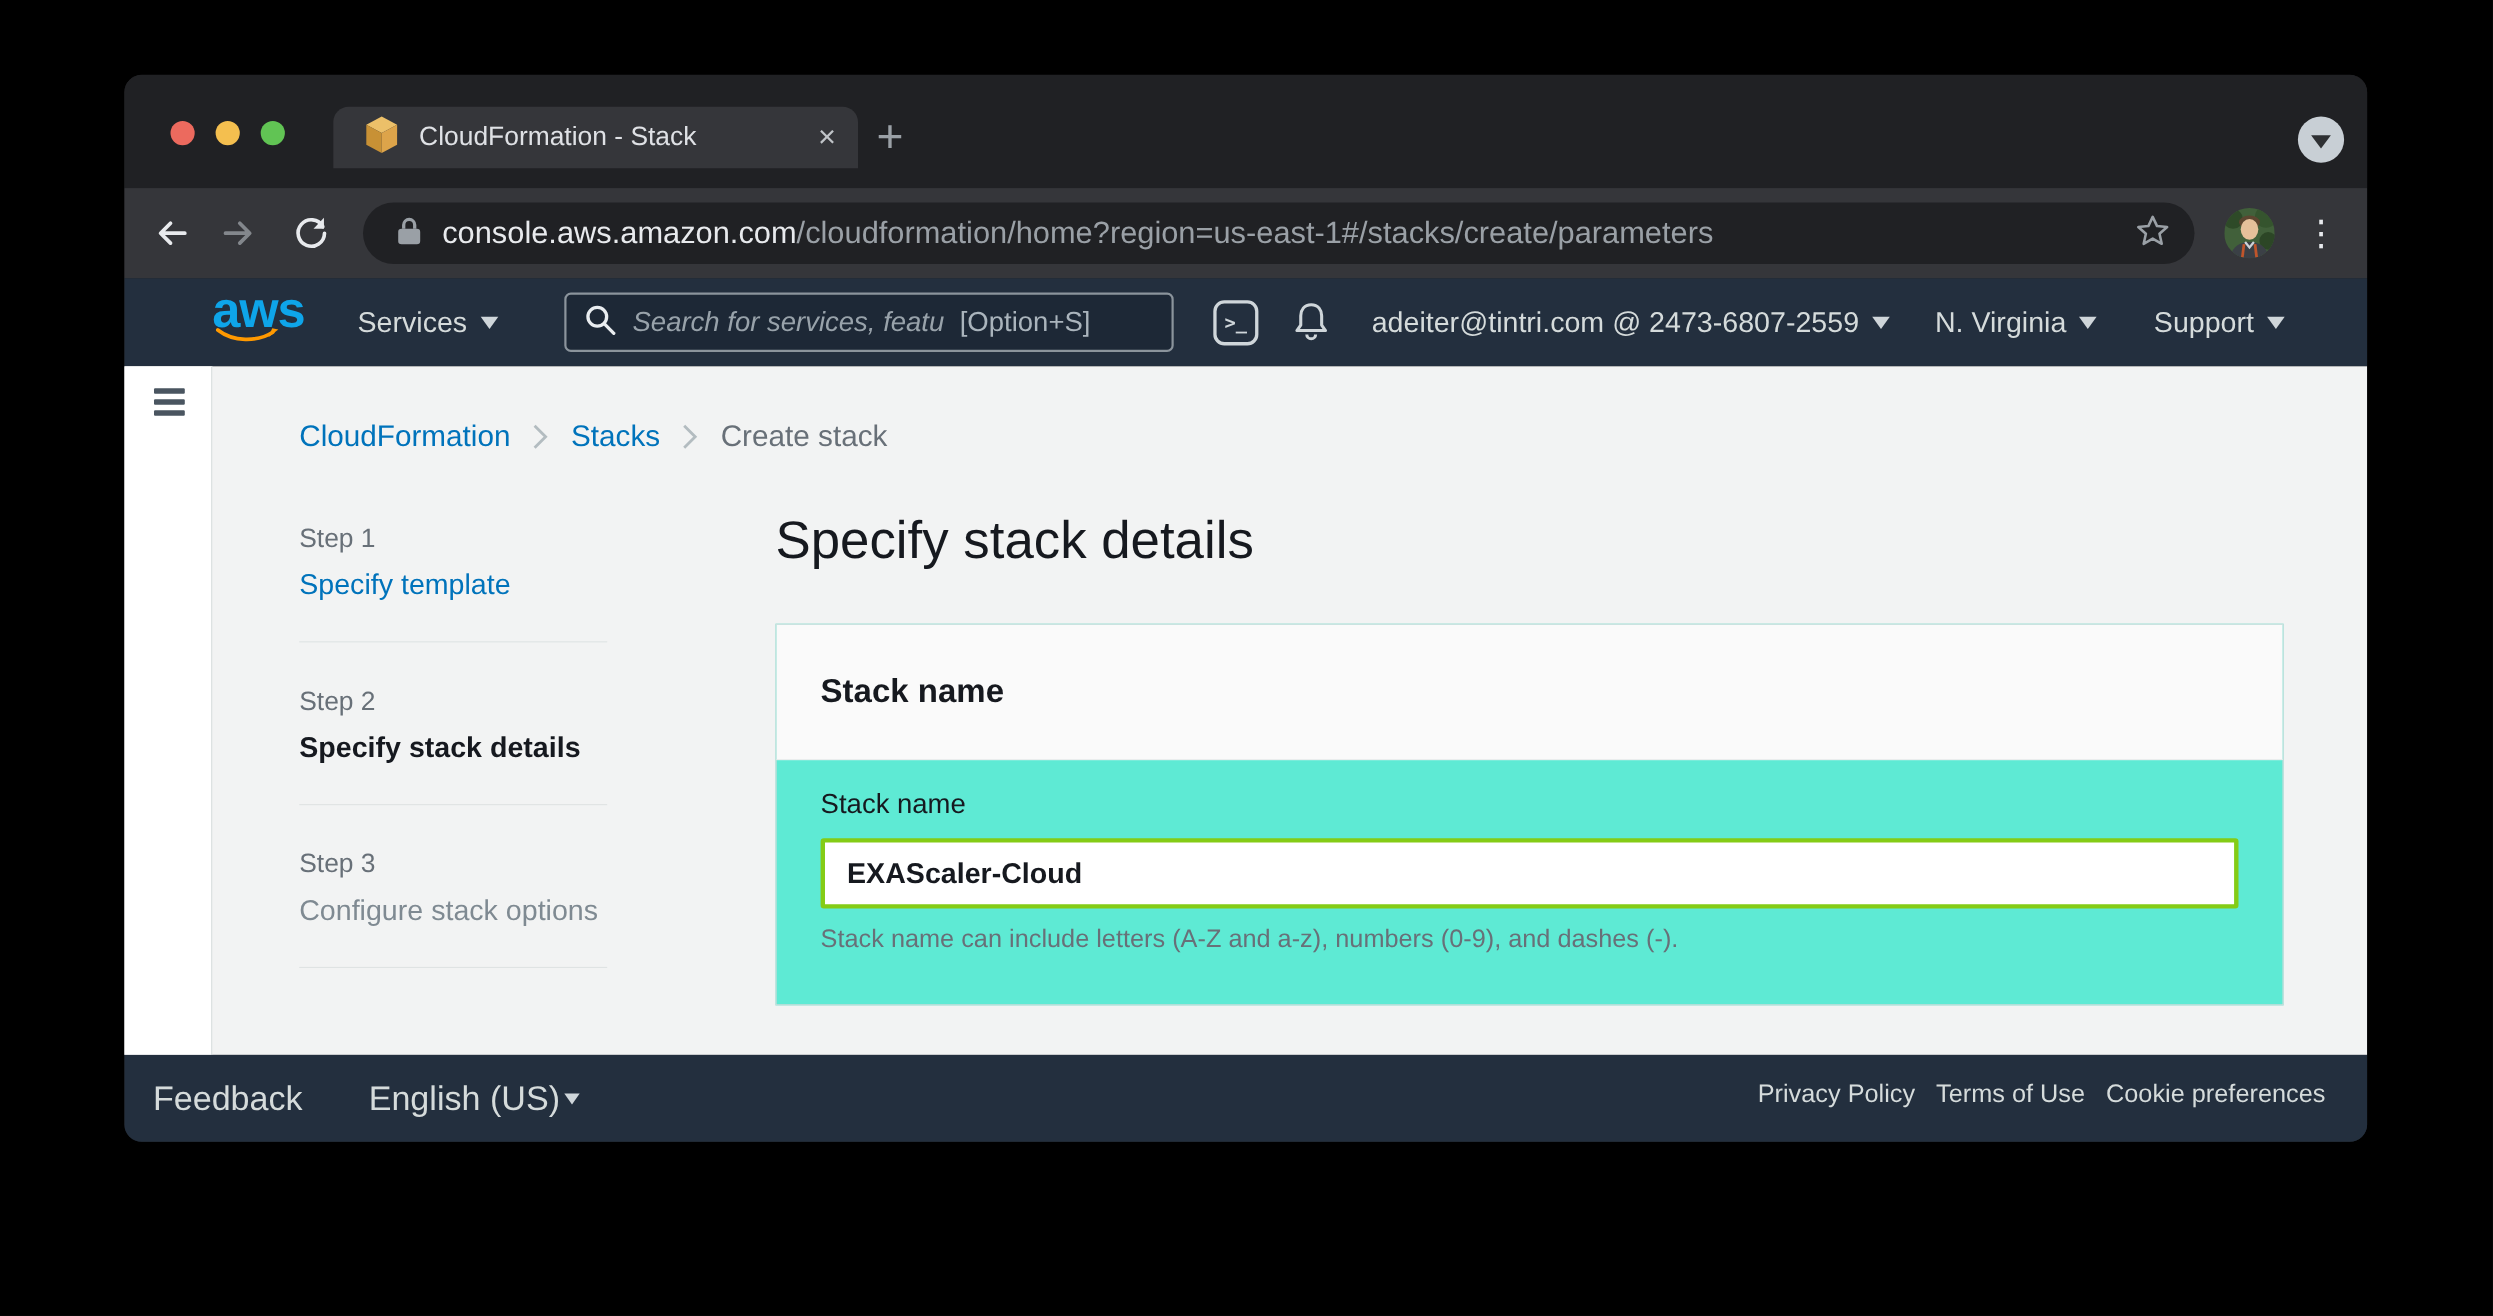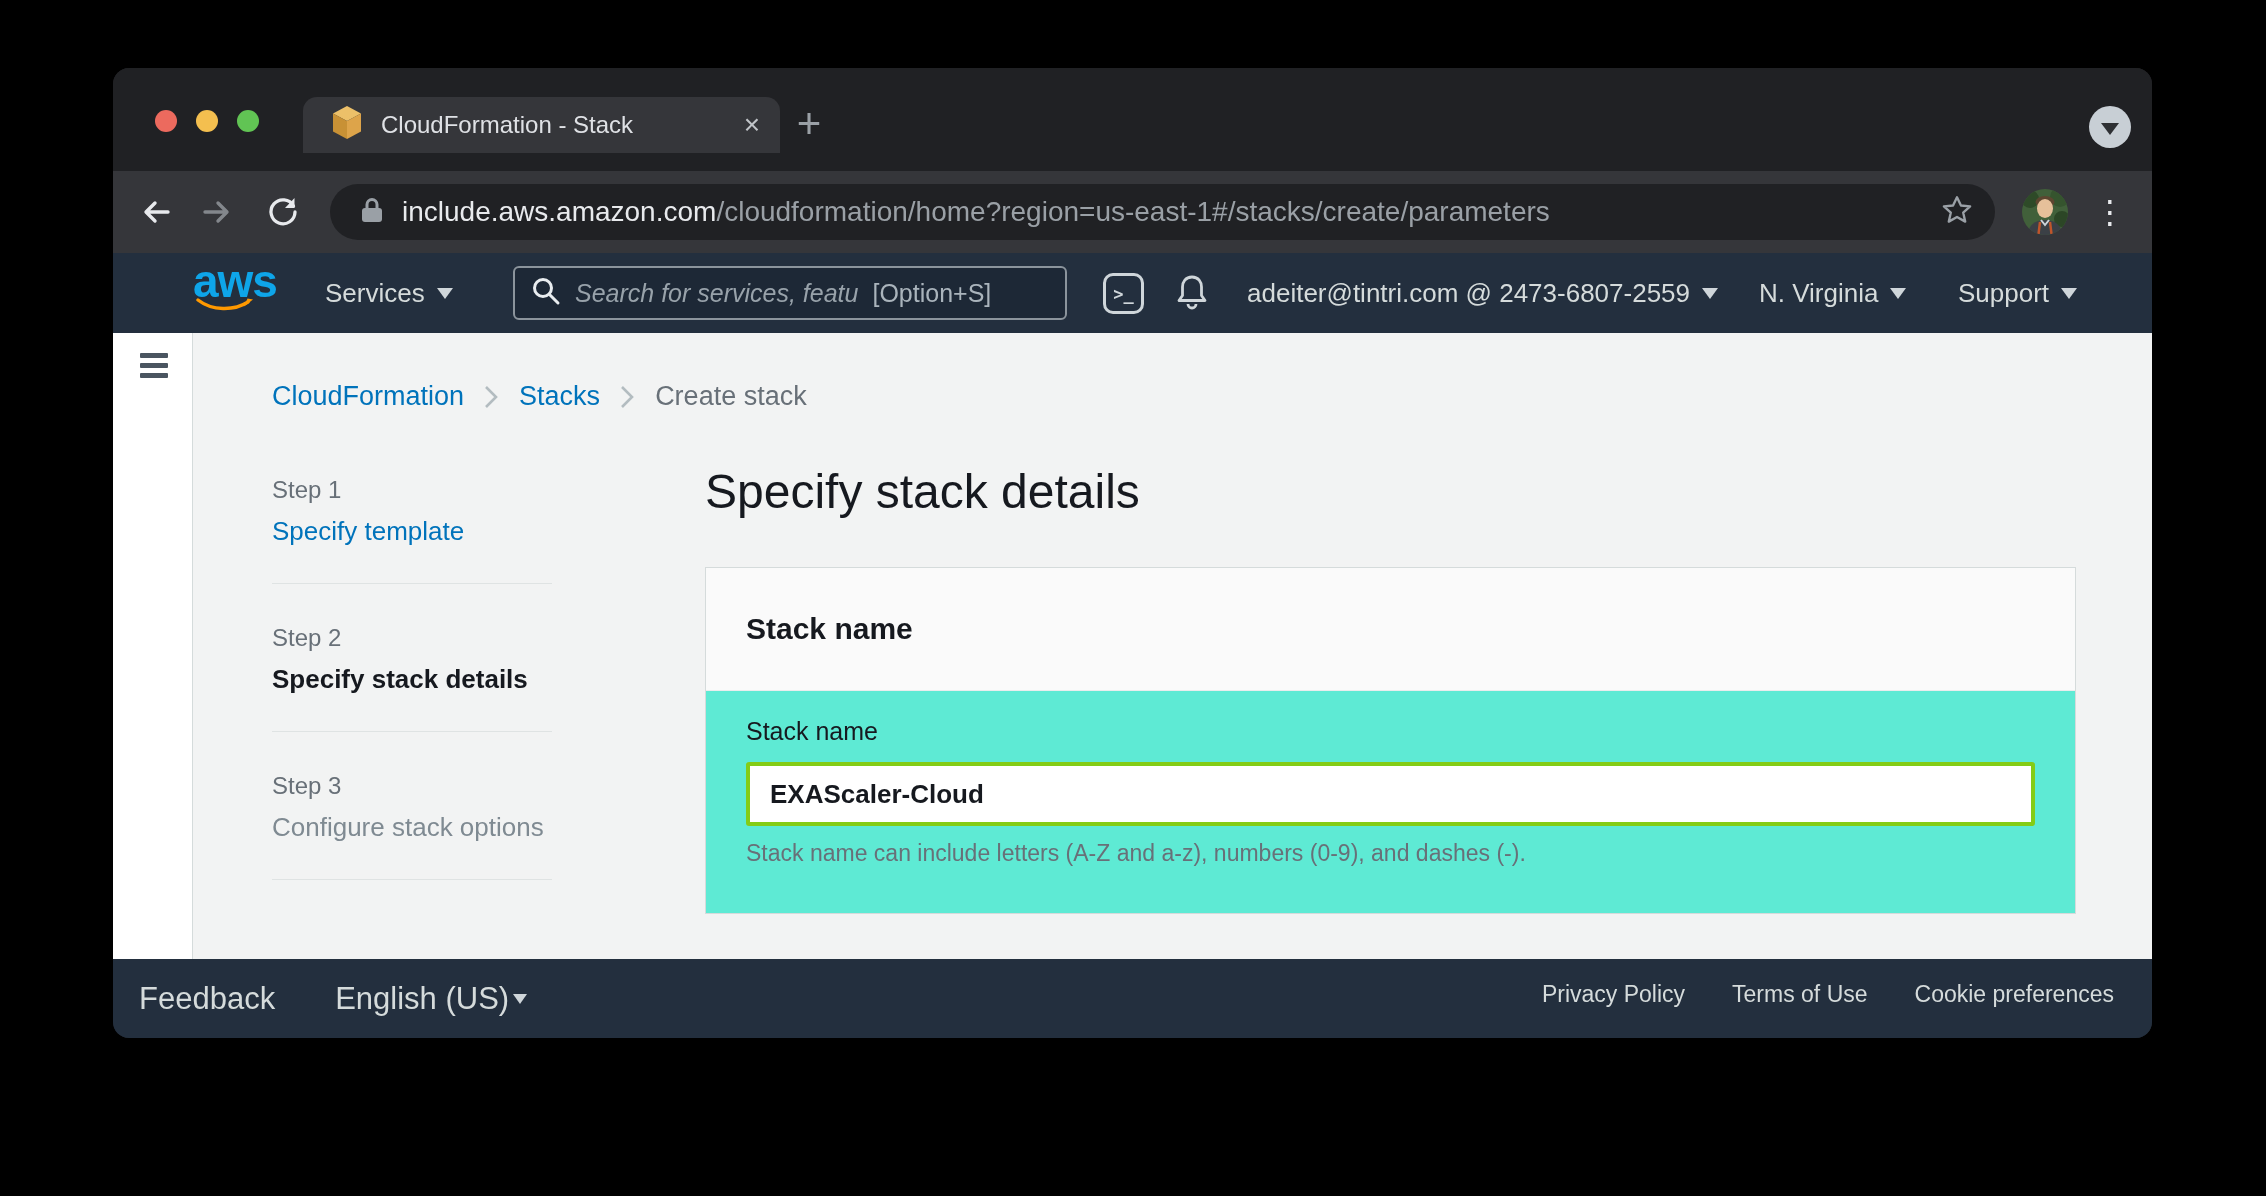--- a/index.html
+++ b/index.html
@@ -87,21 +87,21 @@
              border:4px solid #84cc16; border-radius:3px; padding:0 20px;
              font-size:26px; font-weight:600; color:#16191f; background:#fff;
              font-family:inherit; outline:none; }
   .f-help { margin-top:14px; font-size:23px; color:#687078; }
 
   
   .footer { position:relative; height:97px; background:#232f3e; color:#d5dbdb; }
   .foot-left { position:absolute; left:26px; top:22px; display:flex; gap:60px; font-size:31px; align-items:center; }
   .lang { display:flex; align-items:center; gap:4px; }
   .lang .caret { border-left-width:7px; border-right-width:7px; border-top-width:10px; }
-  .foot-right { position:absolute; right:38px; top:22px; display:flex; gap:47px; font-size:23px; }
+  .foot-right { position:absolute; right:38px; top:22px; display:flex; gap:19px; font-size:23px; }
   .foot-copy { position:absolute; left:0; right:0; top:66px; text-align:center; font-size:20px; color:#95a0aa; }
 </style>
 </head>
 <body>
 
 <div class="window">
 
   <div class="tabbar">
     <div class="traffic">
       <div class="light red"></div>
@@ -142,21 +142,21 @@
         <polygon points="27.5,2 27.5,12 18,12" fill="#e8eaed"></polygon>
       </svg>
     </div>
     <div class="omnibox">
       <span>
         <svg width="28" height="30" viewBox="0 0 28 30">
           <rect x="4" y="13" width="20" height="14" rx="3" fill="#9aa0a6"></rect>
           <path d="M9 13 V9.5 a5 5 0 0 1 10 0 V13" stroke="#9aa0a6" stroke-width="3" fill="none"></path>
         </svg>
       </span>
-      <span class="url"><span class="host">include.aws.amazon.com</span><span class="path">/cloudformation/home?region=us-east-1#/stacks/create/parameters</span></span>
+      <span class="url"><span class="host">console.aws.amazon.com</span><span class="path">/cloudformation/home?region=us-east-1#/stacks/create/parameters</span></span>
       <span class="omni-star">
         <svg width="32" height="32" viewBox="0 0 30 30">
             <path d="M15 3 L18.7 10.8 L27.3 11.6 L20.8 17.4 L22.7 25.9 L15 21.5 L7.3 25.9 L9.2 17.4 L2.7 11.6 L11.3 10.8 Z" fill="none" stroke="#9aa0a6" stroke-width="2.2" stroke-linejoin="round"></path>
           </svg>
       </span>
     </div>
     <div class="avatar">
       <svg width="46" height="46" viewBox="0 0 46 46">
         <rect width="46" height="46" fill="#41603a"></rect>
         <circle cx="8" cy="10" r="9" fill="#2e4a28"></circle>

